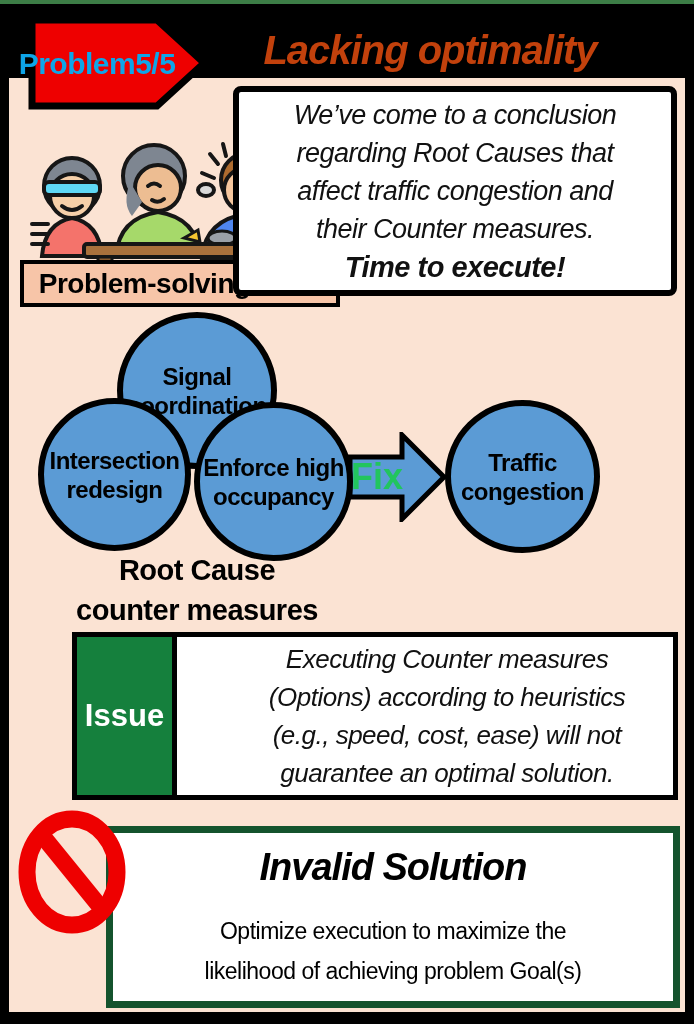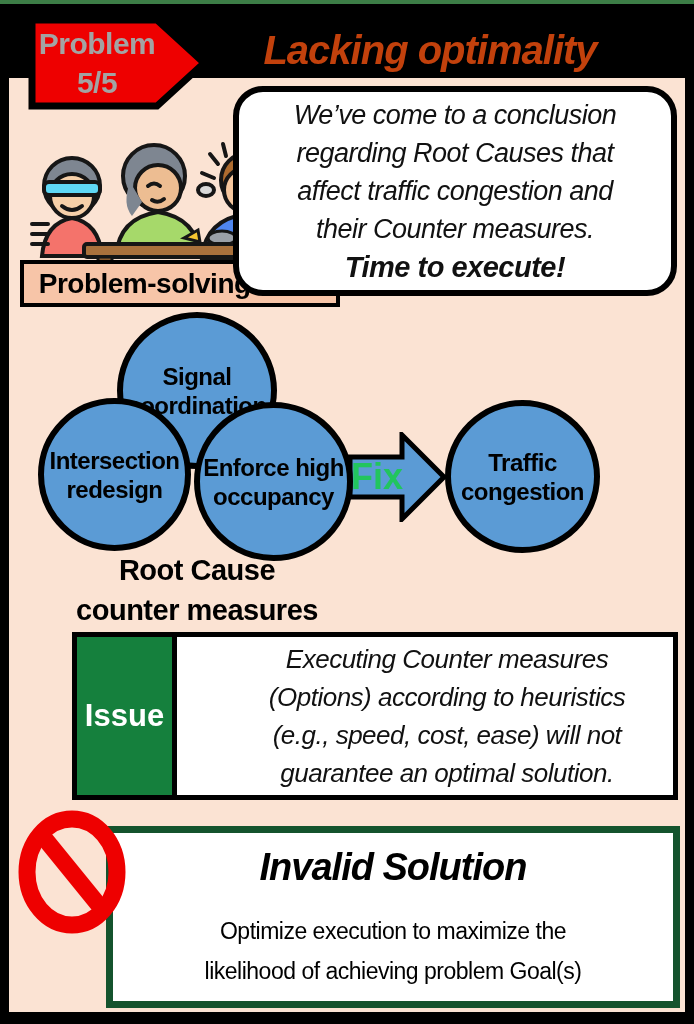--- a/index.html
+++ b/index.html
@@ -10,28 +10,28 @@
     -webkit-font-smoothing:antialiased;
   }
   .abs{position:absolute;box-sizing:border-box;}
   
   .top-strip{left:0;top:0;width:694px;height:4px;}
   .header-band{left:0;top:4px;width:694px;height:74px;background:#000;}
   .content-bg{left:9px;top:78px;width:676px;height:934px;background:#fbe3d3;}
   
   .banner-svg{left:28px;top:16px;width:180px;height:94px;z-index:6;}
   .banner-text{left:32px;top:21px;width:130px;height:84px;z-index:7;
-    display:flex;flex-direction:column;align-items:center;justify-content:center;
-    color:#a3a3a3;font-weight:bold;font-size:30px;line-height:39px;letter-spacing:-.5px;}
+    display:flex;flex-direction:row;align-items:center;justify-content:center;
+    color:#0ea5e9;font-weight:bold;font-size:30px;line-height:39px;letter-spacing:-.5px;}
   .page-title{left:218px;top:26px;width:424px;height:48px;z-index:5;
     color:#c2410c;font-weight:bold;font-style:italic;font-size:40px;line-height:48px;
     text-align:center;letter-spacing:-1px;}
   
   .bubble{left:233px;top:86px;width:444px;height:210px;z-index:4;
-    background:#fff;border:6px solid #000;border-radius:30px;
+    background:#fff;border:6px solid #000;border-radius:8px;
     display:flex;flex-direction:column;align-items:center;justify-content:center;
     font-style:italic;font-size:27px;line-height:38px;color:#111;letter-spacing:-.5px;text-align:center;}
   .bubble .emph{font-weight:bold;font-size:29px;}
   
   .team-svg{left:26px;top:138px;width:290px;height:128px;z-index:2;}
   .team-label{left:20px;top:260px;width:320px;height:47px;z-index:3;
     border:4px solid #000;display:flex;align-items:center;justify-content:center;
     font-weight:bold;font-size:28px;color:#000;letter-spacing:-.5px;}
   
   .circle{border:6px solid #000;border-radius:50%;

